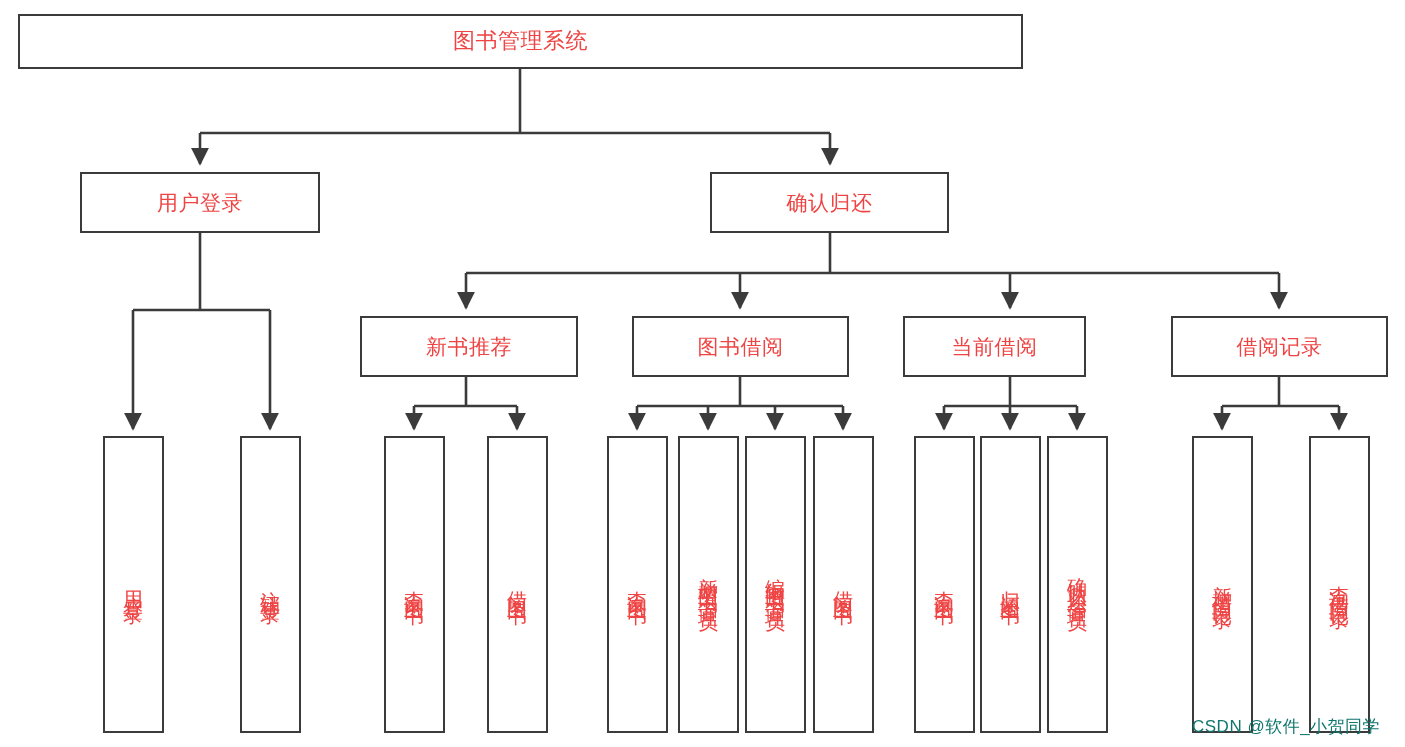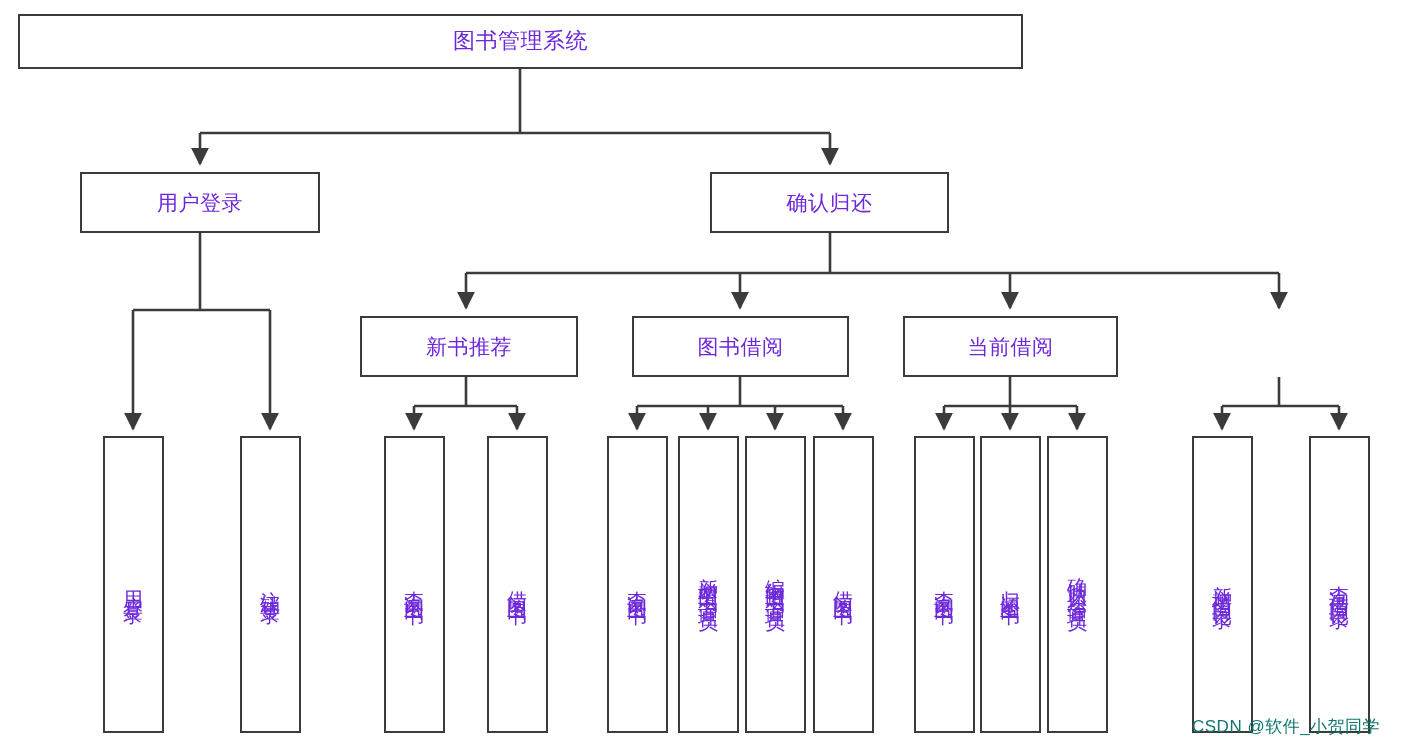--- a/index.html
+++ b/index.html
@@ -22,21 +22,21 @@
     pointer-events:none;
   }
   .node{
     position:absolute;
     box-sizing:border-box;
     border:2px solid #3b3b3b;
     background:#ffffff;
     display:flex;
     align-items:center;
     justify-content:center;
-    color:#6d28d9;
+    color:#ef4444;
     z-index:2;
   }
   .node.h{
     font-size:21px;
     letter-spacing:0.5px;
     line-height:1.1;
   }
   .node.root{
     font-size:22px;
   }
@@ -127,22 +127,25 @@
   <div class="node h" style="left:710px; top:172px; width:239px; height:61px;">
     <span>确认归还</span>
   </div>
 
   <div class="node h" style="left:632px; top:316px; width:217px; height:61px;">
     <span>图书借阅</span>
   </div>
   <div class="node h" style="left:360px; top:316px; width:218px; height:61px;">
     <span>新书推荐</span>
   </div>
-  <div class="node h" style="left:903px; top:316px; width:215px; height:61px;">
+  <div class="node h" style="left:903px; top:316px; width:183px; height:61px;">
     <span>当前借阅</span>
+  </div>
+  <div class="node h" style="left:1171px; top:316px; width:217px; height:61px;">
+    <span>借阅记录</span>
   </div>
 
   <div class="node v" style="left:103px; top:436px; width:61px; height:297px;">
     <span class="vtxt">用户登录</span>
   </div>
   <div class="node v" style="left:240px; top:436px; width:61px; height:297px;">
     <span class="vtxt">注销登录</span>
   </div>
 
   <div class="node v" style="left:384px; top:436px; width:61px; height:297px;">

